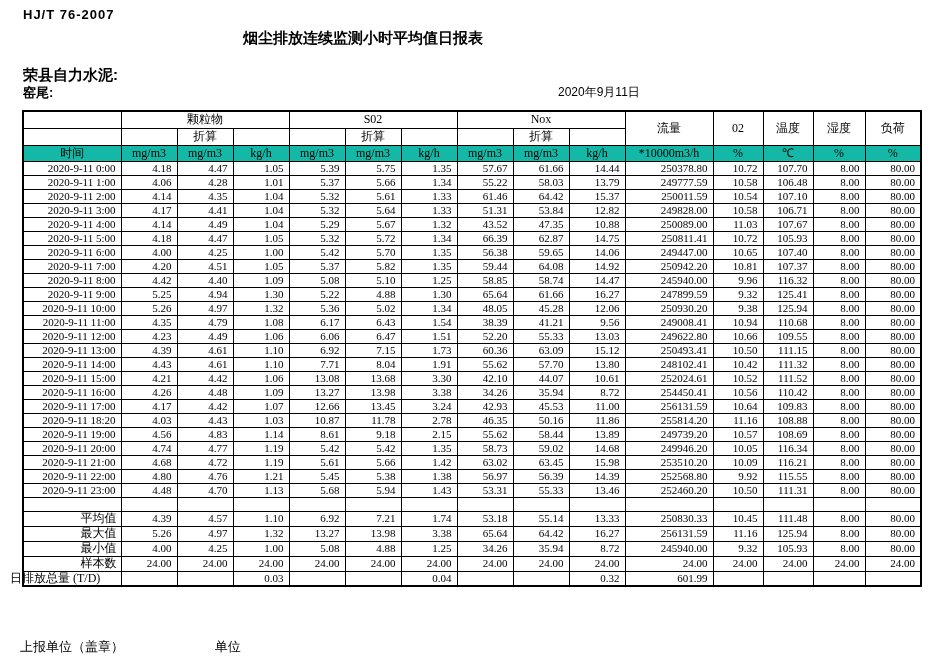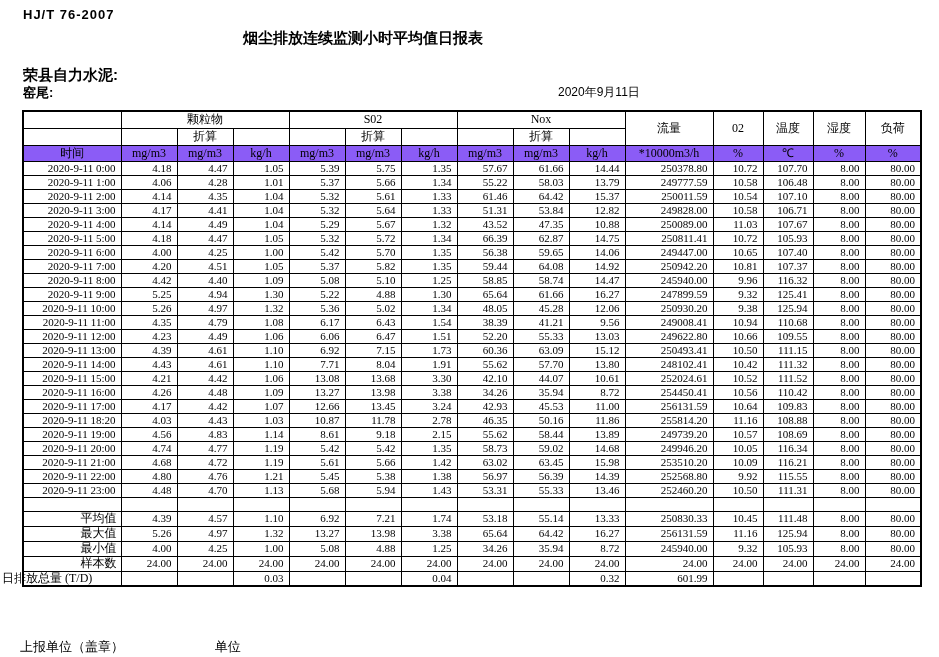--- a/index.html
+++ b/index.html
@@ -29,30 +29,30 @@
   table.report td {
     border: 1px solid #000;
     font-size: 11px;
     line-height: 13px;
     text-align: right;
     padding: 0 5px 0 0;
     overflow: hidden;
     white-space: nowrap;
   }
   tr.h1 td, tr.h2 td { height: 17px; font-size: 12px; text-align: center; padding: 0; }
-  tr.green td { height: 16px; font-size: 12px; text-align: center; padding: 0; background: #8b5cf6; }
+  tr.green td { height: 16px; font-size: 12px; text-align: center; padding: 0; background: #14b8a6; }
   tr.data-row td { height: 14px; }
   td.c-time { white-space: pre; }
   tr.blank-row td { height: 14px; }
   tr.blank-row td.no-left { border-left: 1px solid #fff; }
   tr.summary-row td { height: 15px; }
   tr.summary-row td.c-label { font-size: 12px; padding-right: 4px; margin-left: 19px; }
   tr.total-row td { height: 15px; }
   tr.total-row td.c-total-label {
-    font-size: 12px; text-align: left; padding-left: 0;
+    font-size: 12px; text-align: left; padding-left: 8px;
     text-indent: -22px; overflow: visible; white-space: nowrap;
     border-left: 1px solid #fff;
   }
   .footer-note { position: absolute; top: 621px; left: 12px; font-size: 12px; }
   .footer-units { position: absolute; top: 638px; left: 12px; font-size: 13px; }
   .footer-units .ru { display: inline-block; width: 191px; margin-left: 8px; }
 </style>
 </head>
 <body>
 

